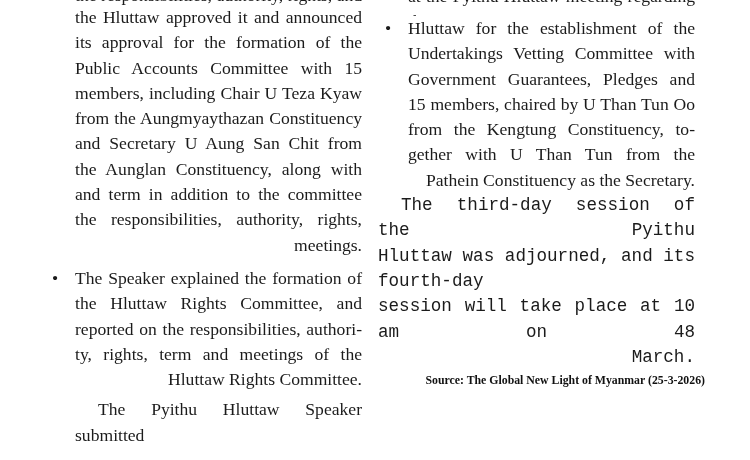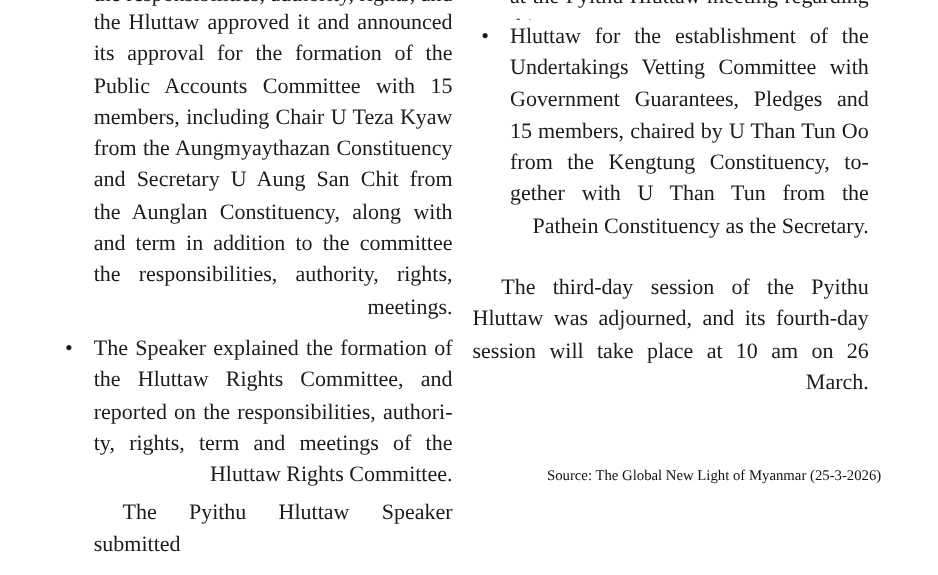--- a/index.html
+++ b/index.html
@@ -49,36 +49,36 @@
 
   
   .jline {
     text-align:justify;
     text-align-last:justify;
     white-space:normal;
   }
   
   .lline { text-align:right; }
 
-  .para { margin-top:24px; }
+  .para { margin-top:0;font-family:Liberation Mono, monospace; }
   .para .indented { text-indent:23px; }
 
   
   .cutpara {
     margin-top:5px;
     margin-left:30px;
     text-indent:23px;
   }
 
   .source-line {
     position:absolute;
     top:373px;
     right:45px;
     font-size:11.8px;
-    font-weight:normal;
+    font-weight:bold;
     color:#111111;
     white-space:nowrap;
   }
 </style>
 </head>
 <body>
 
 <div class="col" id="col-left">
 
   <div class="clipfrag">
@@ -123,18 +123,18 @@
     <div class="jline">Government Guarantees, Pledges and</div>
     <div class="jline">15 members, chaired by U Than Tun Oo</div>
     <div class="jline">from the Kengtung Constituency, to-</div>
     <div class="jline">gether with U Than Tun from the</div>
     <div class="lline">Pathein Constituency as the Secretary.</div>
   </div>
 
   <div class="para">
     <div class="jline indented">The third-day session of the Pyithu</div>
     <div class="jline">Hluttaw was adjourned, and its fourth-day</div>
-    <div class="jline">session will take place at 10 am on 26</div>
+    <div class="jline">session will take place at 10 am on 48</div>
     <div class="lline">March.</div>
   </div>
 </div>
 
 <div class="source-line">Source: The Global New Light of Myanmar (25-3-2026)</div>
 
 </body></html>

